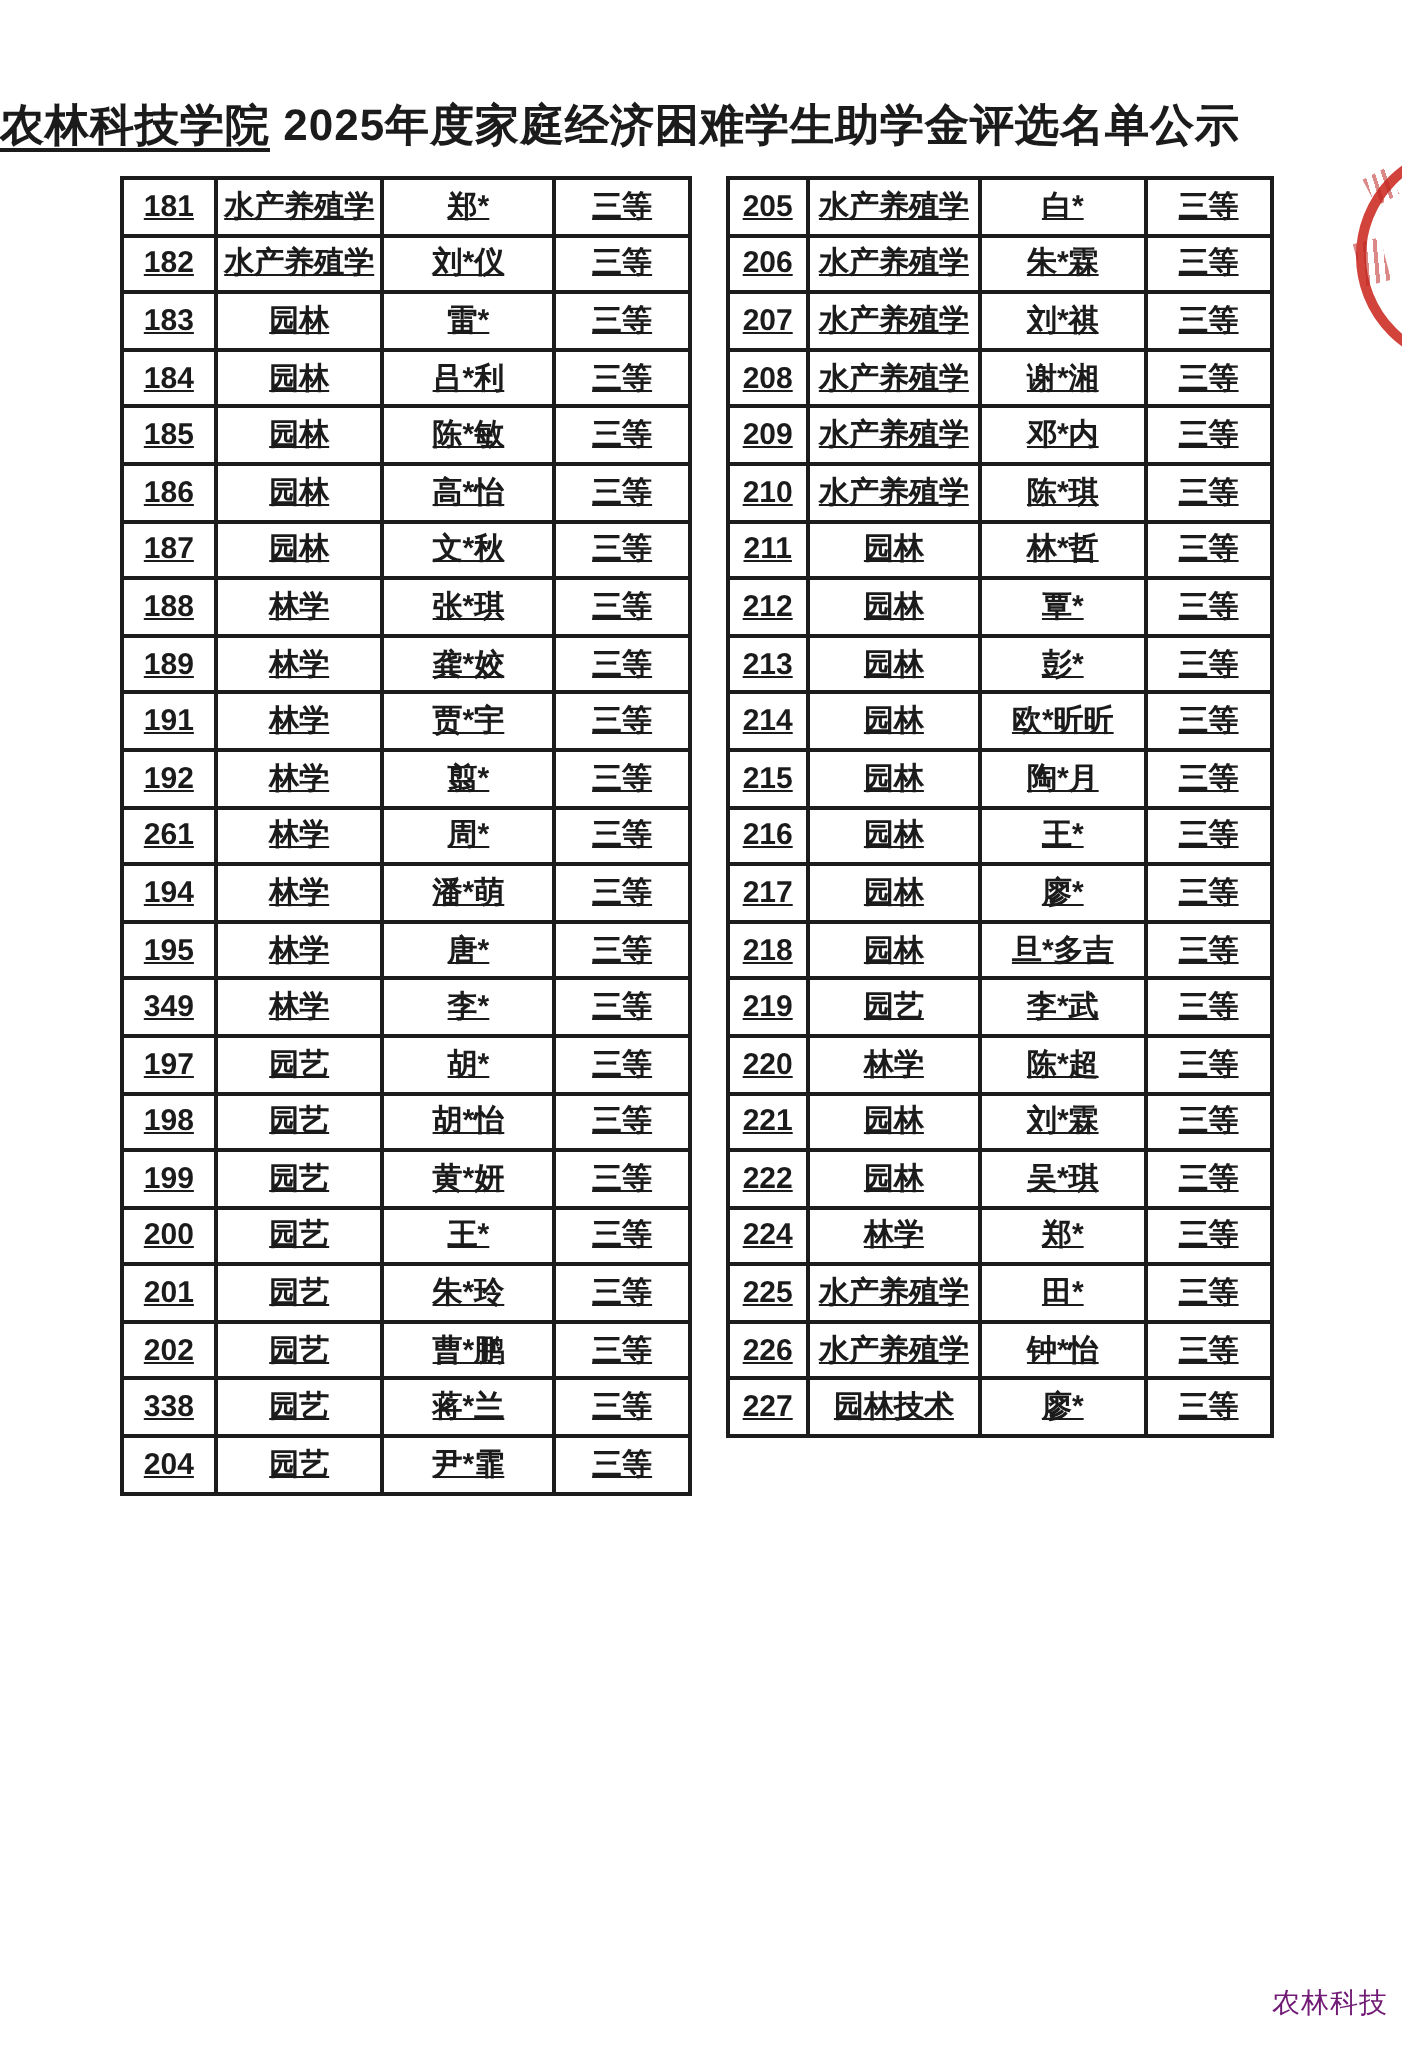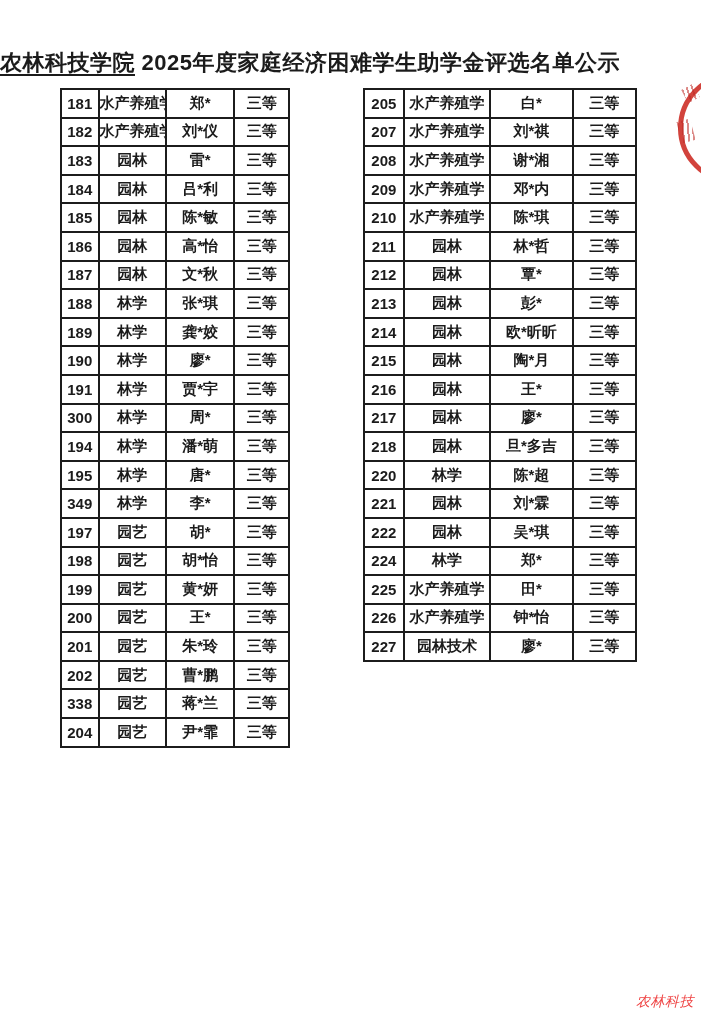--- a/index.html
+++ b/index.html
@@ -14,22 +14,22 @@
     position:absolute;top:48px;left:0;width:608px;
     text-align:center;font-size:22px;font-weight:bold;
     letter-spacing:.5px;white-space:nowrap;
   }
   .page-title .underlined{
     text-decoration:underline;
     text-decoration-thickness:2px;
     text-underline-offset:4px;
   }
   .roster{position:absolute;top:88px;}
-  .roster-left{left:60px;width:230px;}
-  .roster-right{left:363px;width:274px;}
+  .roster-left{left:60px;width:286px;text-decoration:underline;}
+  .roster-right{left:363px;width:274px;text-decoration:underline;}
   table{
     border-collapse:collapse;table-layout:fixed;width:100%;
   }
   td{
     border:2px solid #1c1c1c;
     height:26.6px;
     text-align:center;vertical-align:middle;
     font-size:15px;font-weight:600;
     padding:0;overflow:hidden;white-space:nowrap;
   }
@@ -42,21 +42,21 @@
     box-sizing:border-box;
   }
   .stamp-mark{
     position:absolute;
     background:repeating-linear-gradient(100deg,rgba(190,40,35,.55) 0 2px,rgba(190,40,35,0) 2px 5px);
   }
   .stamp-mark-1{left:684px;top:86px;width:13px;height:15px;transform:rotate(-28deg);}
   .stamp-mark-2{left:679px;top:120px;width:14px;height:22px;transform:rotate(-15deg);}
   .footer-watermark{
     position:absolute;top:993px;left:636px;
-    font-size:14px;color:#ef4444;letter-spacing:.5px;white-space:nowrap;font-style:italic;
+    font-size:14px;color:#701a75;letter-spacing:.5px;white-space:nowrap;
   }
 </style>
 </head>
 <body>
 
 <div class="page-title">
   <span class="underlined">农林科技学院</span><span> 2025年度家庭经济困难学生助学金评选名单公示</span>
 </div>
 
 <div class="roster roster-left">
@@ -116,33 +116,33 @@
           <td>张*琪</td>
           <td>三等</td>
         </tr>
         <tr>
           <td>189</td>
           <td>林学</td>
           <td>龚*姣</td>
           <td>三等</td>
         </tr>
         <tr>
-          <td>190</td>
-          <td>林学</td>
-          <td>廖*</td>
-          <td>三等</td>
-        </tr>
-        <tr>
           <td>191</td>
           <td>林学</td>
           <td>贾*宇</td>
           <td>三等</td>
         </tr>
         <tr>
-          <td>300</td>
+          <td>192</td>
+          <td>林学</td>
+          <td>翦*</td>
+          <td>三等</td>
+        </tr>
+        <tr>
+          <td>261</td>
           <td>林学</td>
           <td>周*</td>
           <td>三等</td>
         </tr>
         <tr>
           <td>194</td>
           <td>林学</td>
           <td>潘*萌</td>
           <td>三等</td>
         </tr>
@@ -219,20 +219,26 @@
         <col style="width:23.3%">
     </colgroup>
     <tbody>
         <tr>
           <td>205</td>
           <td>水产养殖学</td>
           <td>白*</td>
           <td>三等</td>
         </tr>
         <tr>
+          <td>206</td>
+          <td>水产养殖学</td>
+          <td>朱*霖</td>
+          <td>三等</td>
+        </tr>
+        <tr>
           <td>207</td>
           <td>水产养殖学</td>
           <td>刘*祺</td>
           <td>三等</td>
         </tr>
         <tr>
           <td>208</td>
           <td>水产养殖学</td>
           <td>谢*湘</td>
           <td>三等</td>
@@ -288,20 +294,26 @@
         <tr>
           <td>217</td>
           <td>园林</td>
           <td>廖*</td>
           <td>三等</td>
         </tr>
         <tr>
           <td>218</td>
           <td>园林</td>
           <td>旦*多吉</td>
+          <td>三等</td>
+        </tr>
+        <tr>
+          <td>219</td>
+          <td>园艺</td>
+          <td>李*武</td>
           <td>三等</td>
         </tr>
         <tr>
           <td>220</td>
           <td>林学</td>
           <td>陈*超</td>
           <td>三等</td>
         </tr>
         <tr>
           <td>221</td>

